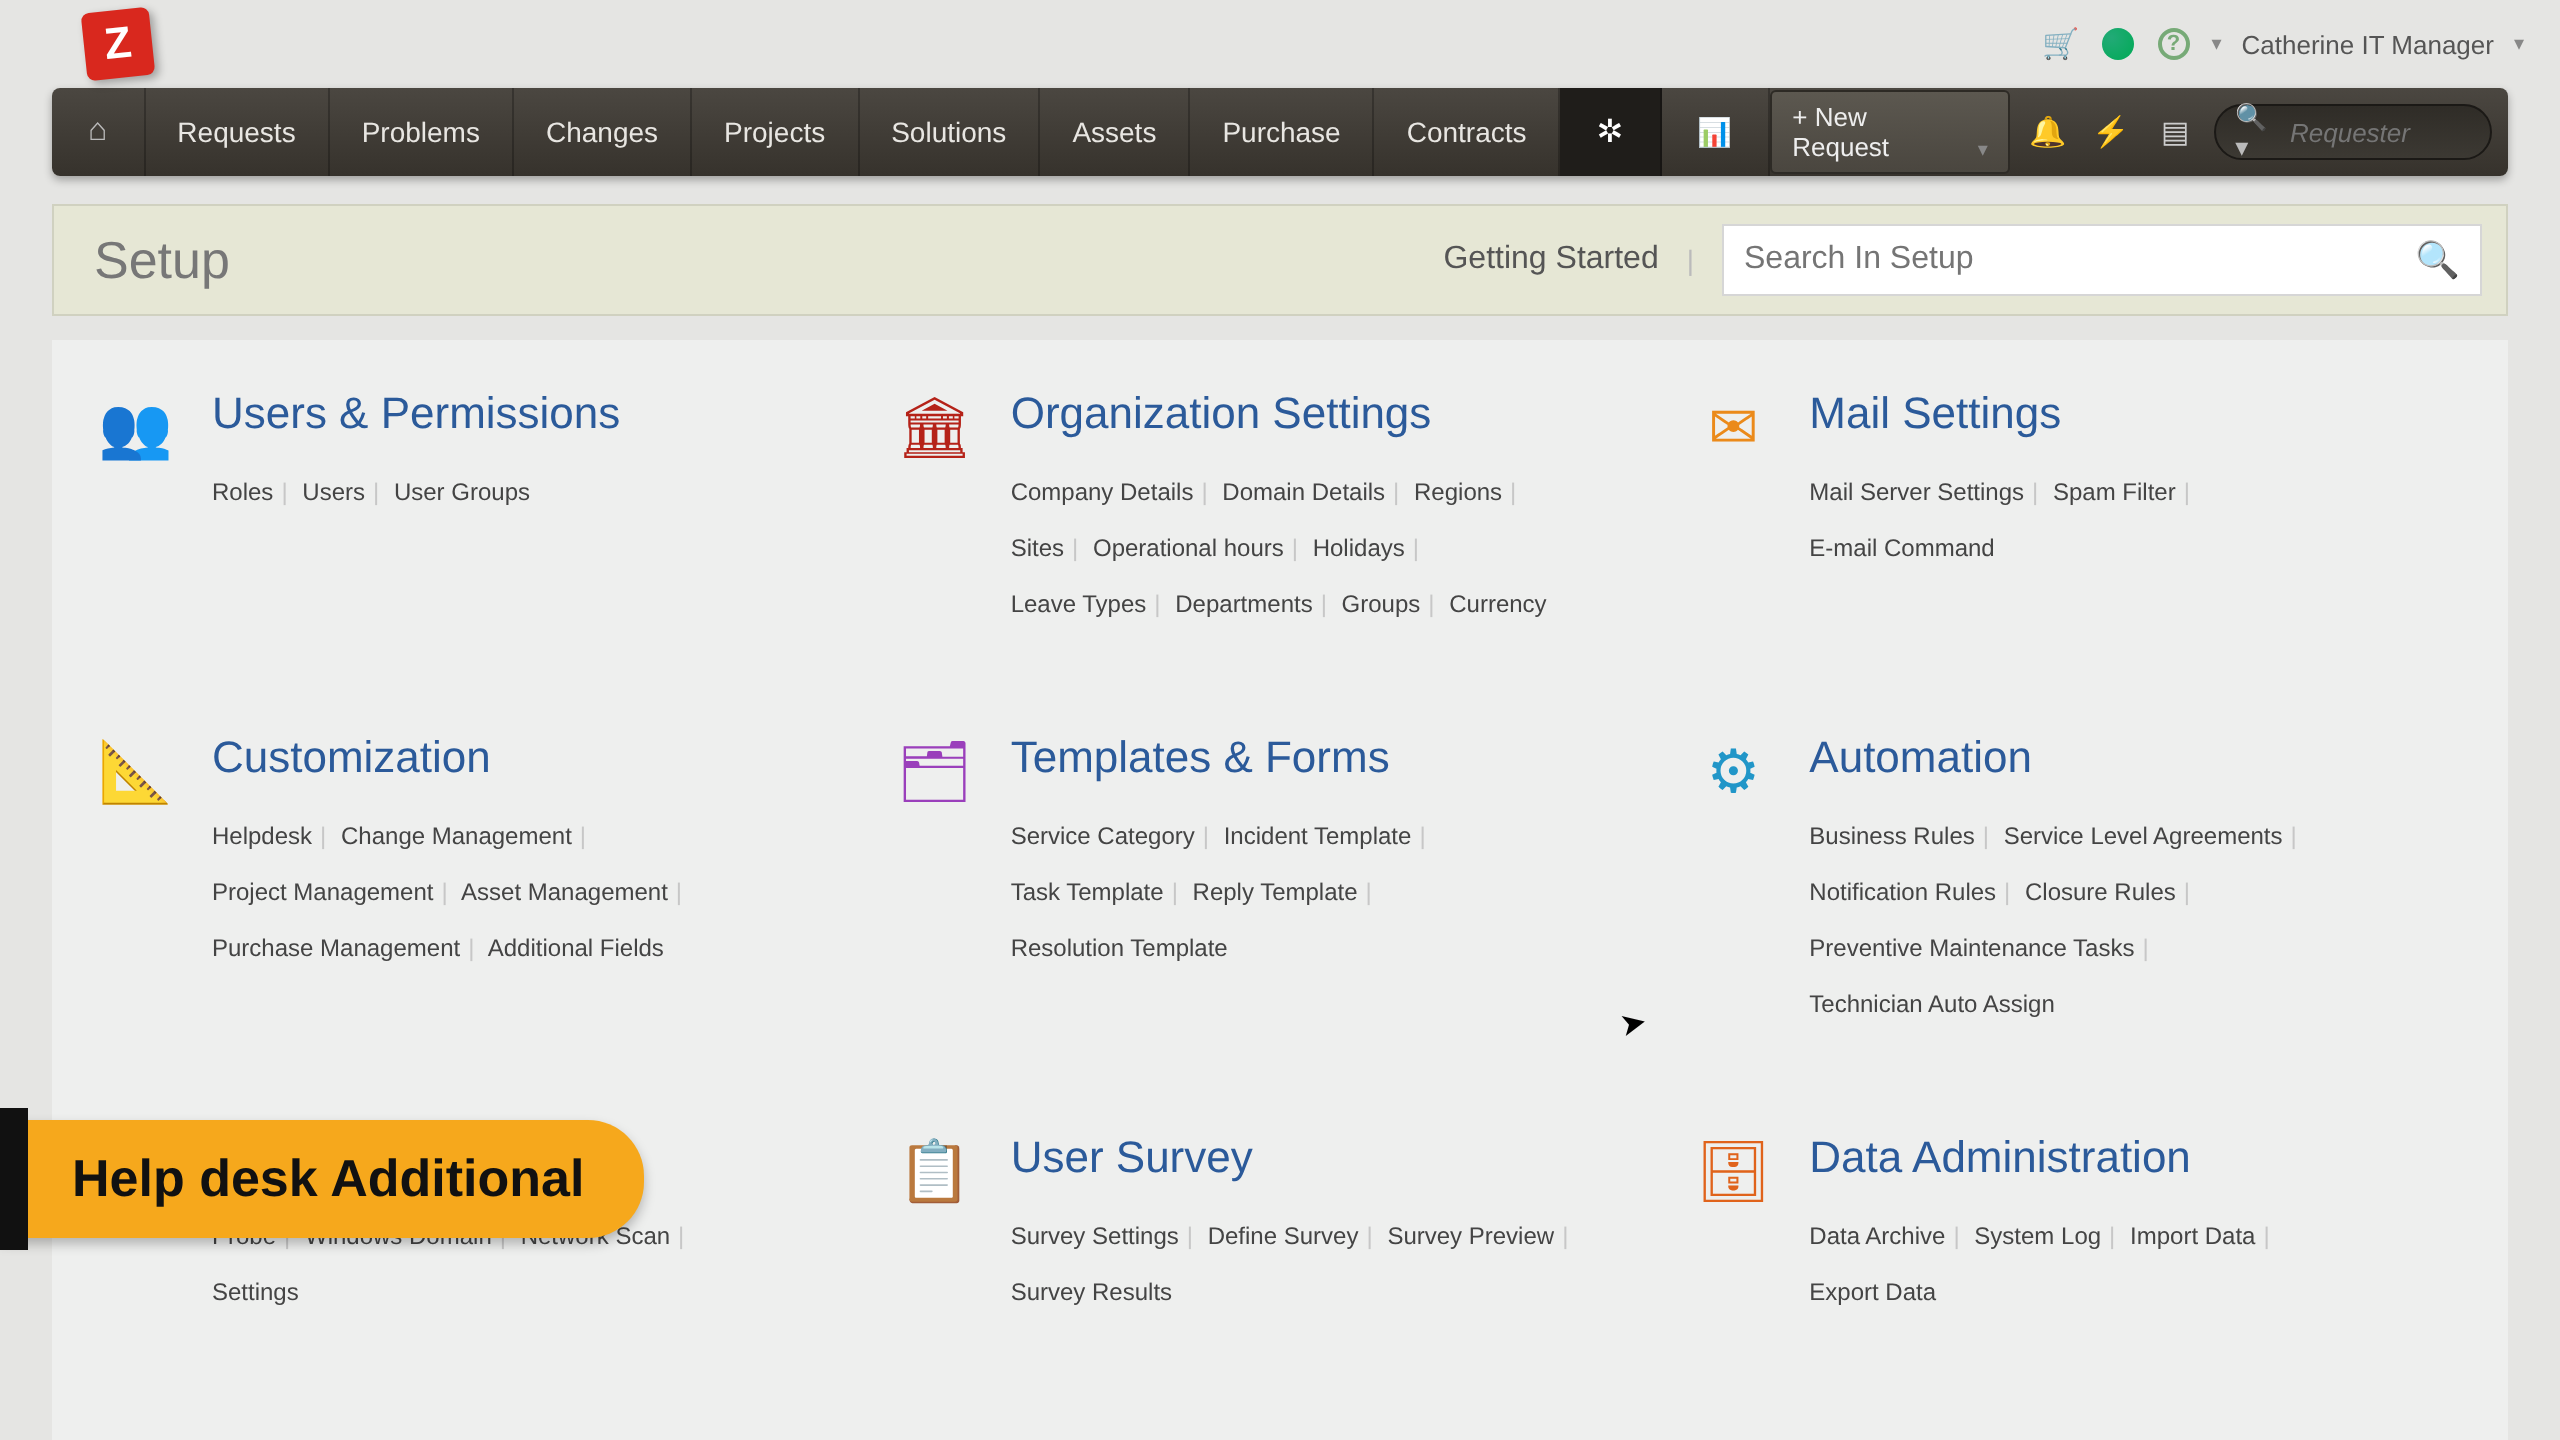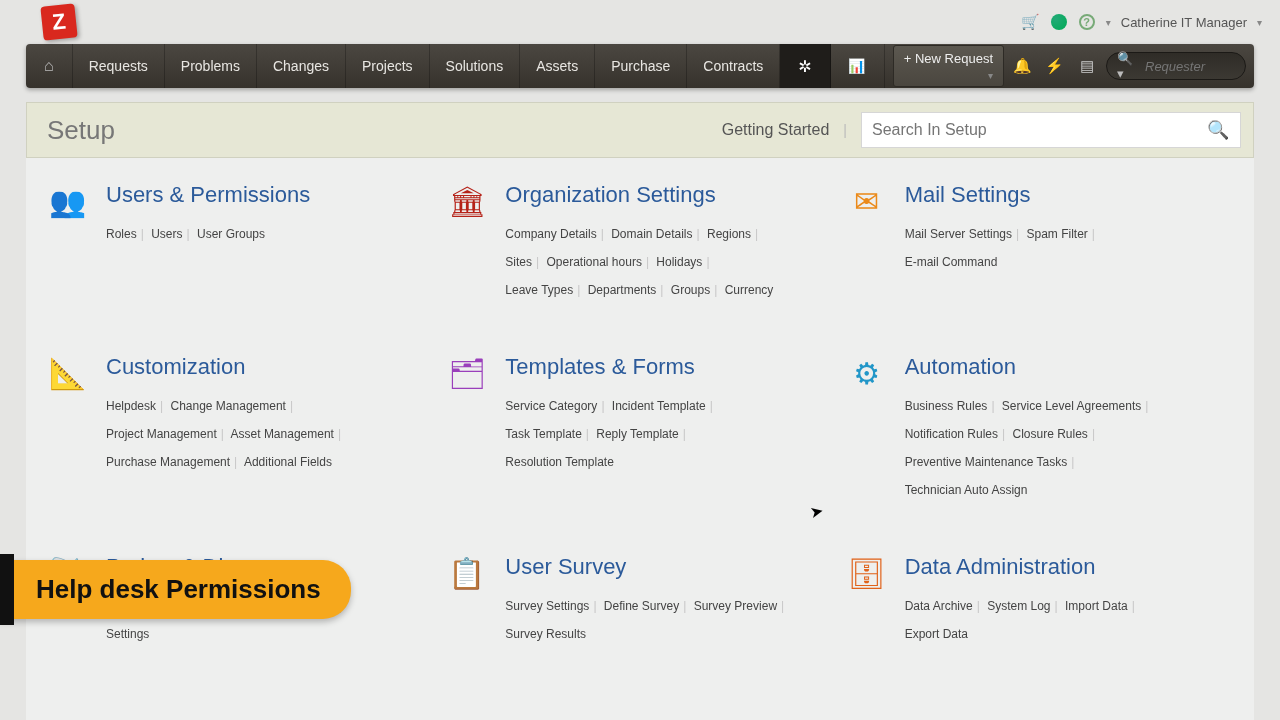--- a/index.html
+++ b/index.html
@@ -60,38 +60,37 @@
   .nav-chart{ padding:0 18px; color:#bbb; font-size:14px; }
   .nav-spacer { flex:1; border:none; }
   .nav-right { display:flex; align-items:center; gap:6px; padding-right:8px;}
   .new-req-btn {
     background: linear-gradient(#5c5850,#4a463f);
     border:1px solid #2d2a25;
     color:#eee; border-radius:3px;
     padding:5px 10px; font-size:13px;
     display:flex; align-items:flex-end; gap:4px;
     cursor:pointer;
-    flex-direction:column;
   }
   .nav-ico { width:26px; height:26px; display:flex; align-items:center; justify-content:center; color:#ccc; font-size:15px; cursor:pointer;}
   .searchpill {
     background: linear-gradient(#2f2c27,#3c3933);
     border:1px solid #1b1916;
     border-radius: 14px;
     height:28px;
     width:140px;
     display:flex; align-items:center;
     padding:0 10px; gap:6px;
     color:#bbb; font-size:13px;
   }
   .searchpill input { background:transparent; border:none; outline:none; color:#ccc; font-style:italic; width:90px; font-size:13px;}
 
   
   .pagehdr {
-    margin: 14px 26px 0 26px;
+    margin: 14px 26px 12px 26px;
     background:#e6e7d5;
     height:56px;
     display:flex; align-items:center;
     padding: 0 12px 0 20px;
     border:1px solid #d0d1c0;
   }
   .page-title { font-size:26px; color:#777; font-weight:500;}
   .hdr-right { margin-left:auto; display:flex; align-items:center; gap:14px;}
   .getting-started { color:#555; font-size:16px;}
   .divider-v { color:#bbb;}
@@ -342,15 +341,15 @@
         <a>Data Archive</a><span class="sep">|</span>
         <a>System Log</a><span class="sep">|</span>
         <a>Import Data</a><span class="sep">|</span><br>
         <a>Export Data</a>
       </div>
     </div>
   </div>
 
 </div>
 
-<div class="banner">Help desk Permissions</div>
+<div class="banner">Help desk Additional</div>
 
 <div class="cursor">➤</div>
 
 </body></html>

